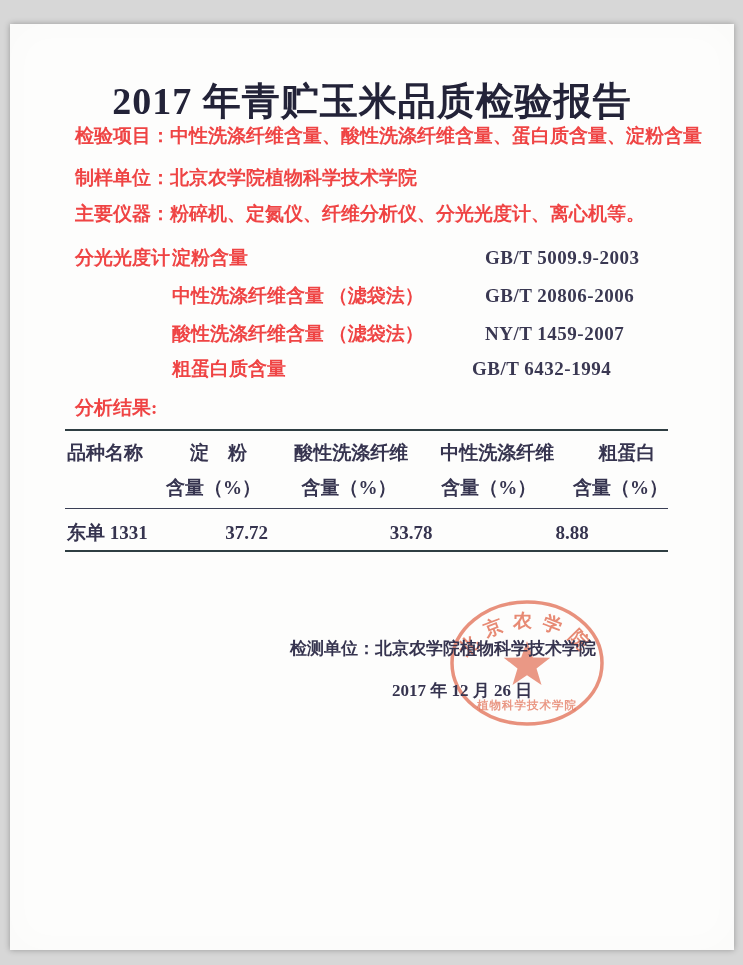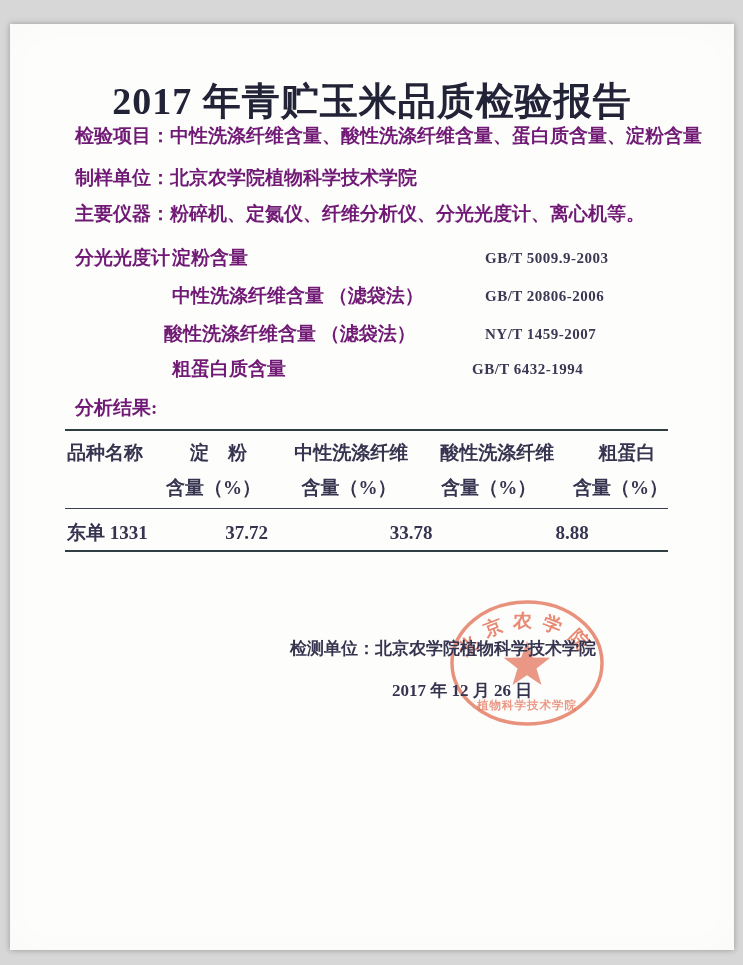--- a/index.html
+++ b/index.html
@@ -14,24 +14,24 @@
     background:#fdfdfc;
     box-shadow:0 0 6px rgba(0,0,0,.30), inset 0 0 40px rgba(0,0,0,.015);
   }
   .abs{position:absolute;}
   .doc-title{
     width:724px;text-align:center;top:52px;left:0;
     font-size:38px;font-weight:bold;color:#232338;letter-spacing:1px;
     white-space:nowrap;
   }
   .line{
-    font-size:19px;font-weight:600;color:#701a75;white-space:nowrap;line-height:22px;
+    font-size:19px;font-weight:600;color:#ef4444;white-space:nowrap;line-height:22px;
   }
   .std{
-    font-size:15px;font-weight:600;color:#3a3852;letter-spacing:.5px;white-space:nowrap;line-height:22px;
+    font-size:19px;font-weight:600;color:#3a3852;letter-spacing:.5px;white-space:nowrap;line-height:22px;
   }
   
   .rtable{left:55px;top:405px;width:603px;height:124px;}
   .rule{position:absolute;left:0;width:603px;background:#2f3e42;}
   .rule.thick{height:2px;}
   .rule.thin{height:1px;background:#3a3f55;}
   .trow{position:absolute;left:0;width:603px;display:flex;gap:32px;}
   .tcell{
     font-size:19px;font-weight:600;color:#36344f;white-space:nowrap;
     text-align:center;line-height:22px;
@@ -63,36 +63,36 @@
   </div>
 
   <div class="abs line" style="left:65px;top:223px;">分光光度计：</div>
 
   <div class="abs line" style="left:162px;top:223px;">淀粉含量</div>
   <div class="abs std" style="left:475px;top:223px;">GB/T 5009.9-2003</div>
 
   <div class="abs line" style="left:162px;top:261px;">中性洗涤纤维含量 （滤袋法）</div>
   <div class="abs std" style="left:475px;top:261px;">GB/T 20806-2006</div>
 
-  <div class="abs line" style="left:154px;top:299px;">酸性洗涤纤维含量 （滤袋法）</div>
+  <div class="abs line" style="left:162px;top:299px;">酸性洗涤纤维含量 （滤袋法）</div>
   <div class="abs std" style="left:475px;top:299px;">NY/T 1459-2007</div>
 
   <div class="abs line" style="left:162px;top:334px;">粗蛋白质含量</div>
   <div class="abs std" style="left:462px;top:334px;">GB/T 6432-1994</div>
 
   <div class="abs line" style="left:65px;top:373px;">分析结果:</div>
 
   <div class="abs rtable">
     <div class="rule thick" style="top:0;"></div>
 
     <div class="trow" style="top:13px;">
       <div class="tcell c0">品种名称</div>
       <div class="tcell c1">淀　粉</div>
+      <div class="tcell c3">酸性洗涤纤维</div>
       <div class="tcell c2">中性洗涤纤维</div>
-      <div class="tcell c3">酸性洗涤纤维</div>
       <div class="tcell c4">粗蛋白</div>
     </div>
 
     <div class="trow" style="top:48px;">
       <div class="tcell c0"></div>
       <div class="tcell c1">含量（%）</div>
       <div class="tcell c2">含量（%）</div>
       <div class="tcell c3">含量（%）</div>
       <div class="tcell c4">含量（%）</div>
     </div>

